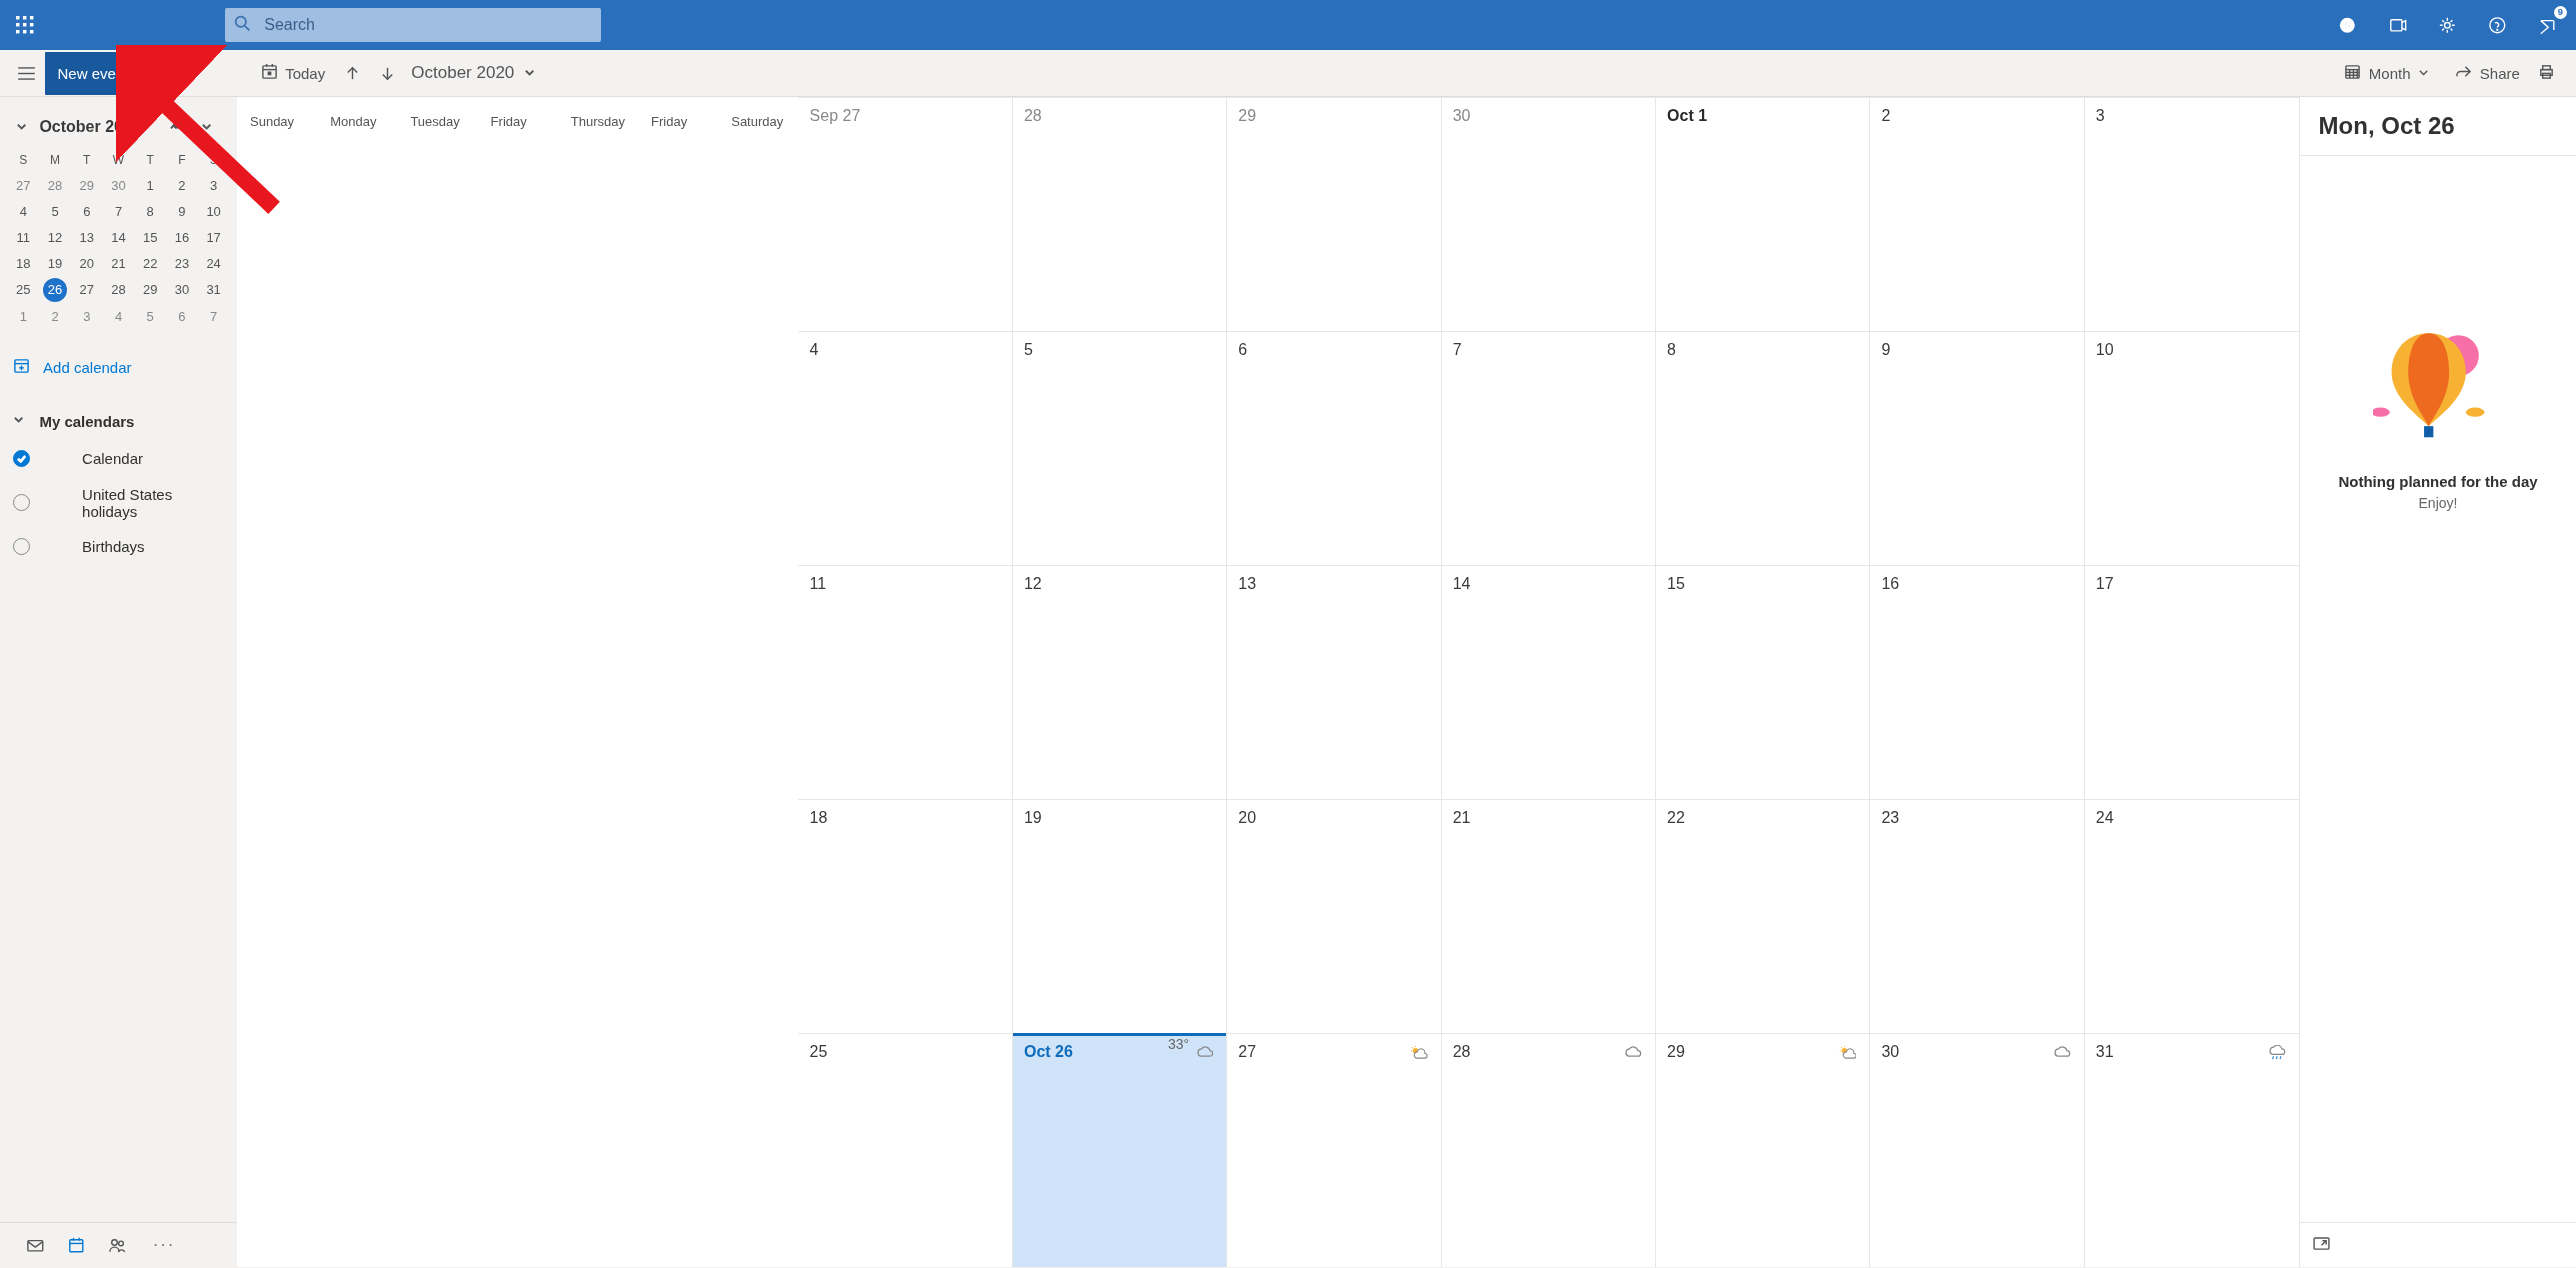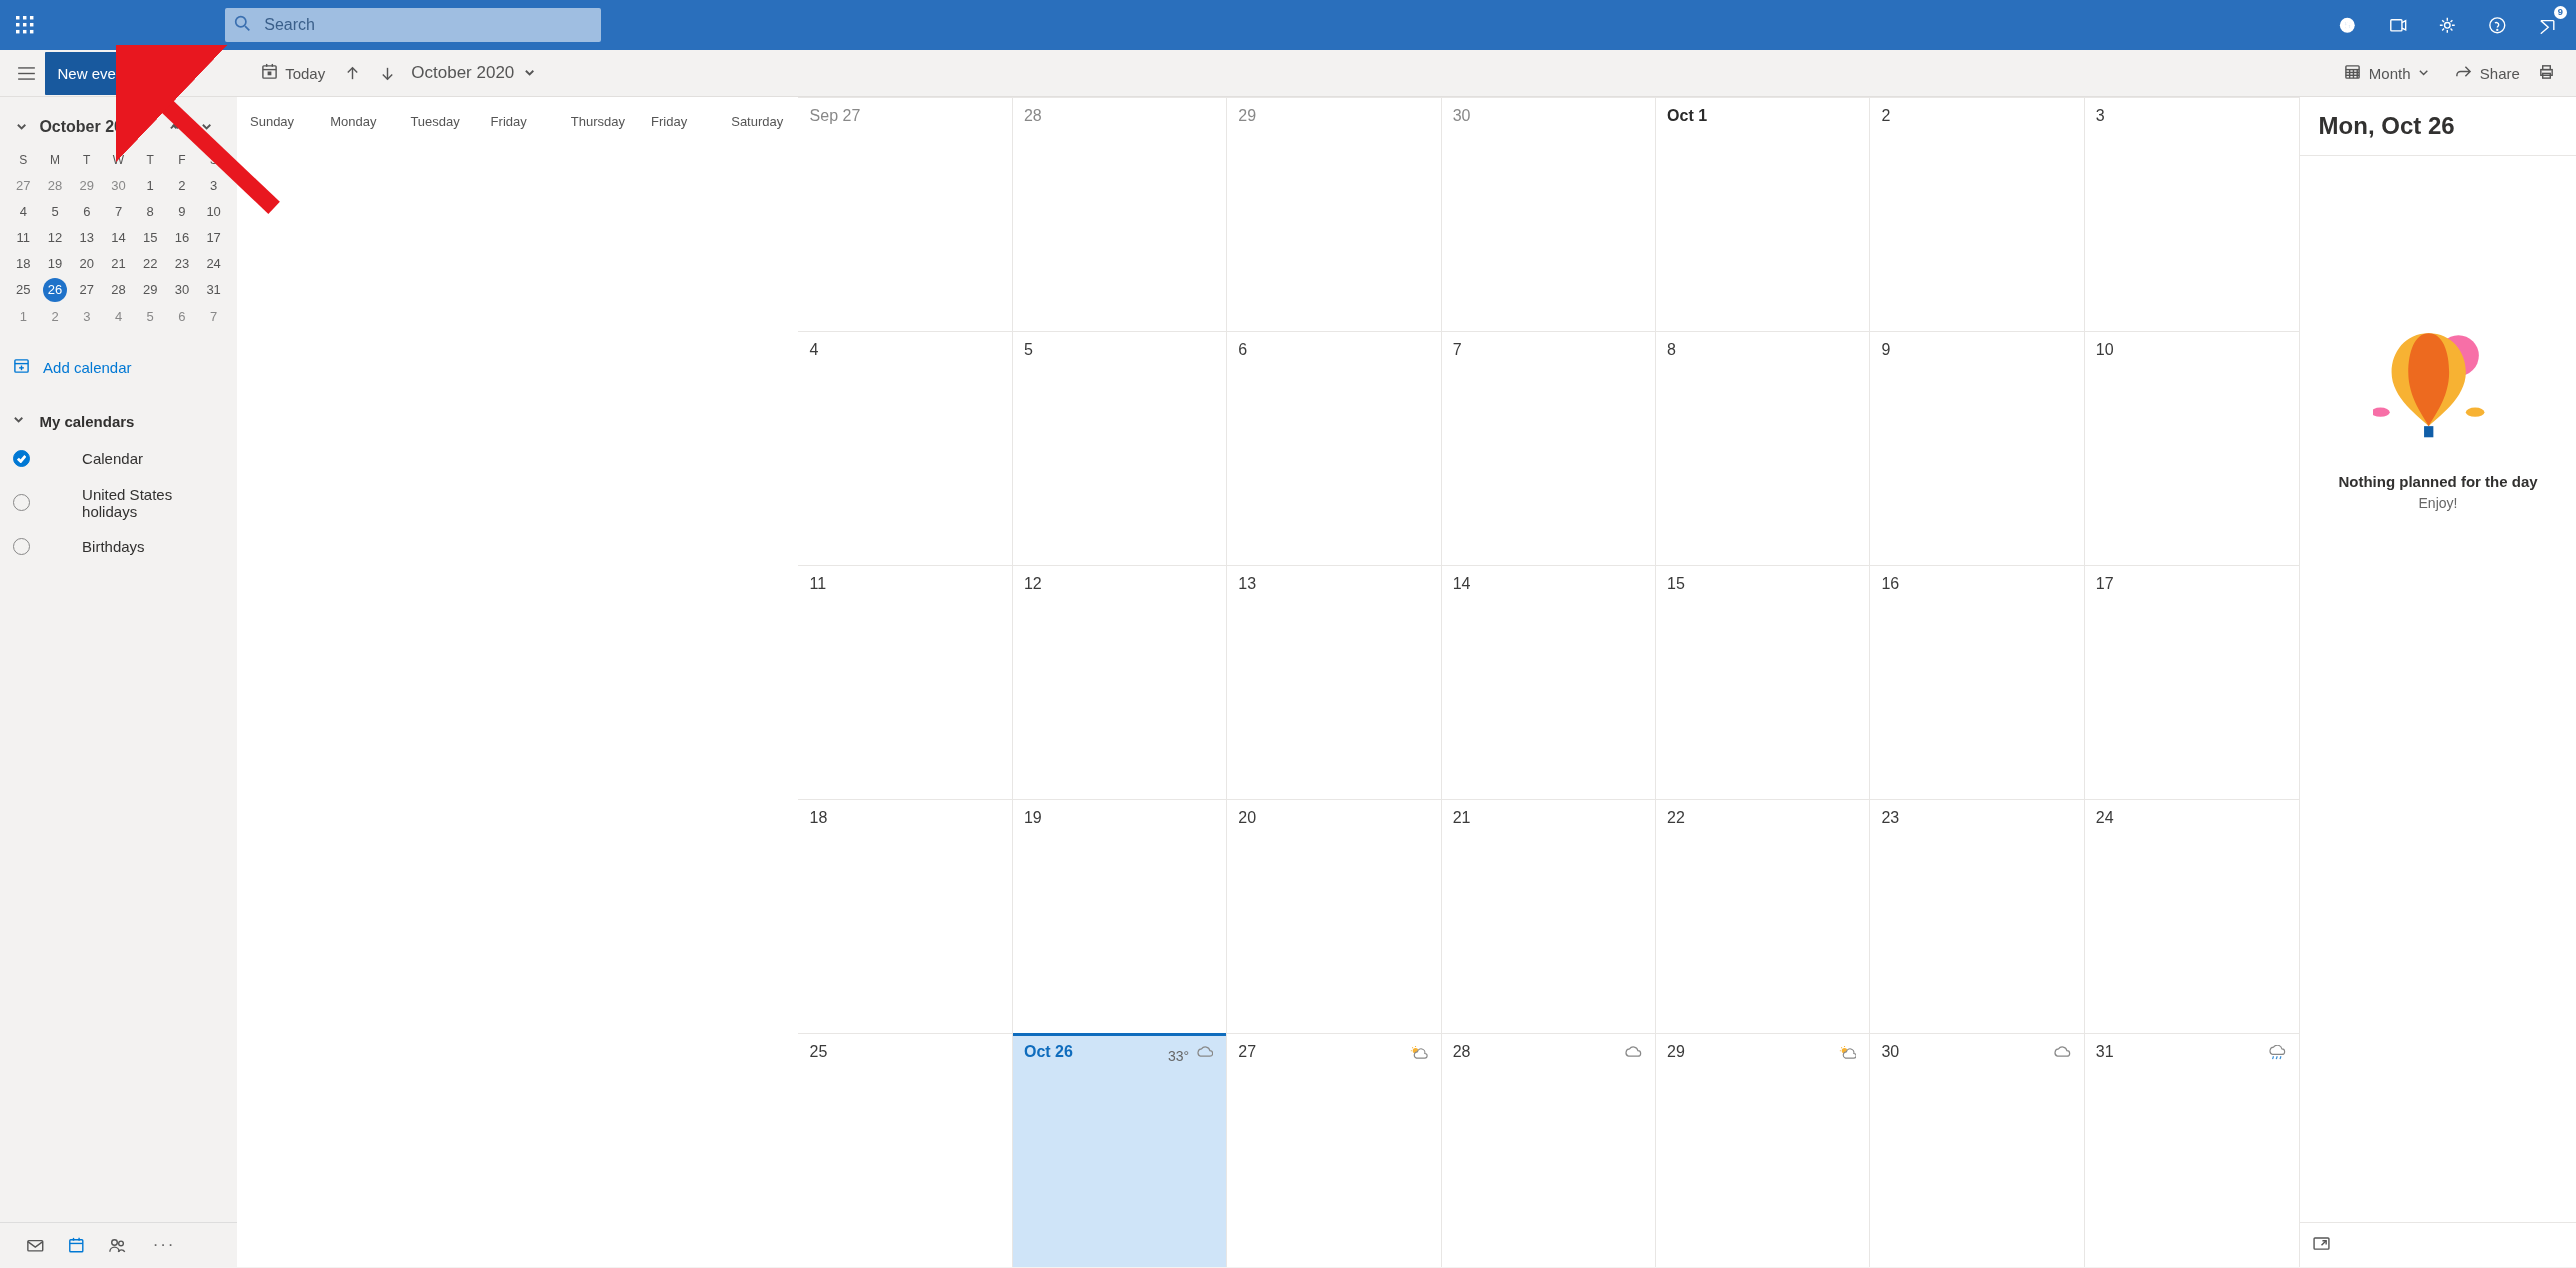--- a/index.html
+++ b/index.html
@@ -78,21 +78,21 @@
   .cal-head{display:grid;grid-template-columns:repeat(7,1fr);height:51px;}
   .cal-head .dh{padding:17px 13px 0;font-size:13px;color:#555;}
   .cal-body{flex:1;display:grid;grid-template-columns:repeat(7,1fr);grid-template-rows:repeat(5,1fr);}
   .cell{border-top:0.9px solid #e8e6e4;border-right:0.9px solid #e8e6e4;padding:9.3px 11.2px;font-size:16px;color:#3a3a3a;position:relative;}
   .cell:nth-child(7n){border-right:none;}
   .cell.dim{color:#888;}
   .cell.today{color:#0f6cbd;font-weight:600;position:relative;}
   .cell.today::before{content:'';position:absolute;top:-0.9px;left:0;right:0;height:2.8px;background:#0f6cbd;}
   .cell.bold{color:#2a2a2a;font-weight:600;}
   .cell .wicon{position:absolute;top:11.2px;right:13px;}
-  .cell .wtemp{position:absolute;top:14px;right:37px;font-size:14px;color:#666;font-weight:400;}
+  .cell .wtemp{position:absolute;top:2px;right:37px;font-size:14px;color:#666;font-weight:400;}
   
   
   .agenda{width:277px;border-left:0.9px solid #e8e6e4;background:#fff;display:flex;flex-direction:column;}
   .agenda-header{padding:15px 18.6px;font-size:24px;font-weight:600;border-bottom:0.9px solid #e8e6e4;}
   .agenda-body{flex:1;display:flex;flex-direction:column;align-items:center;justify-content:flex-start;padding-top:168px;}
   .balloon-wrap{margin-bottom:18.6px;position:relative;width:130px;height:130px;}
   .agenda-empty{font-size:15px;font-weight:600;color:#323130;}
   .agenda-enjoy{font-size:14px;color:#666;margin-top:5.6px;}
   .agenda-footer{height:45px;border-top:0.9px solid #e8e6e4;display:flex;align-items:center;padding:0 13px;}
   .agenda-footer svg{width:17px;height:13px;stroke:#555;fill:none;stroke-width:1.5;}

